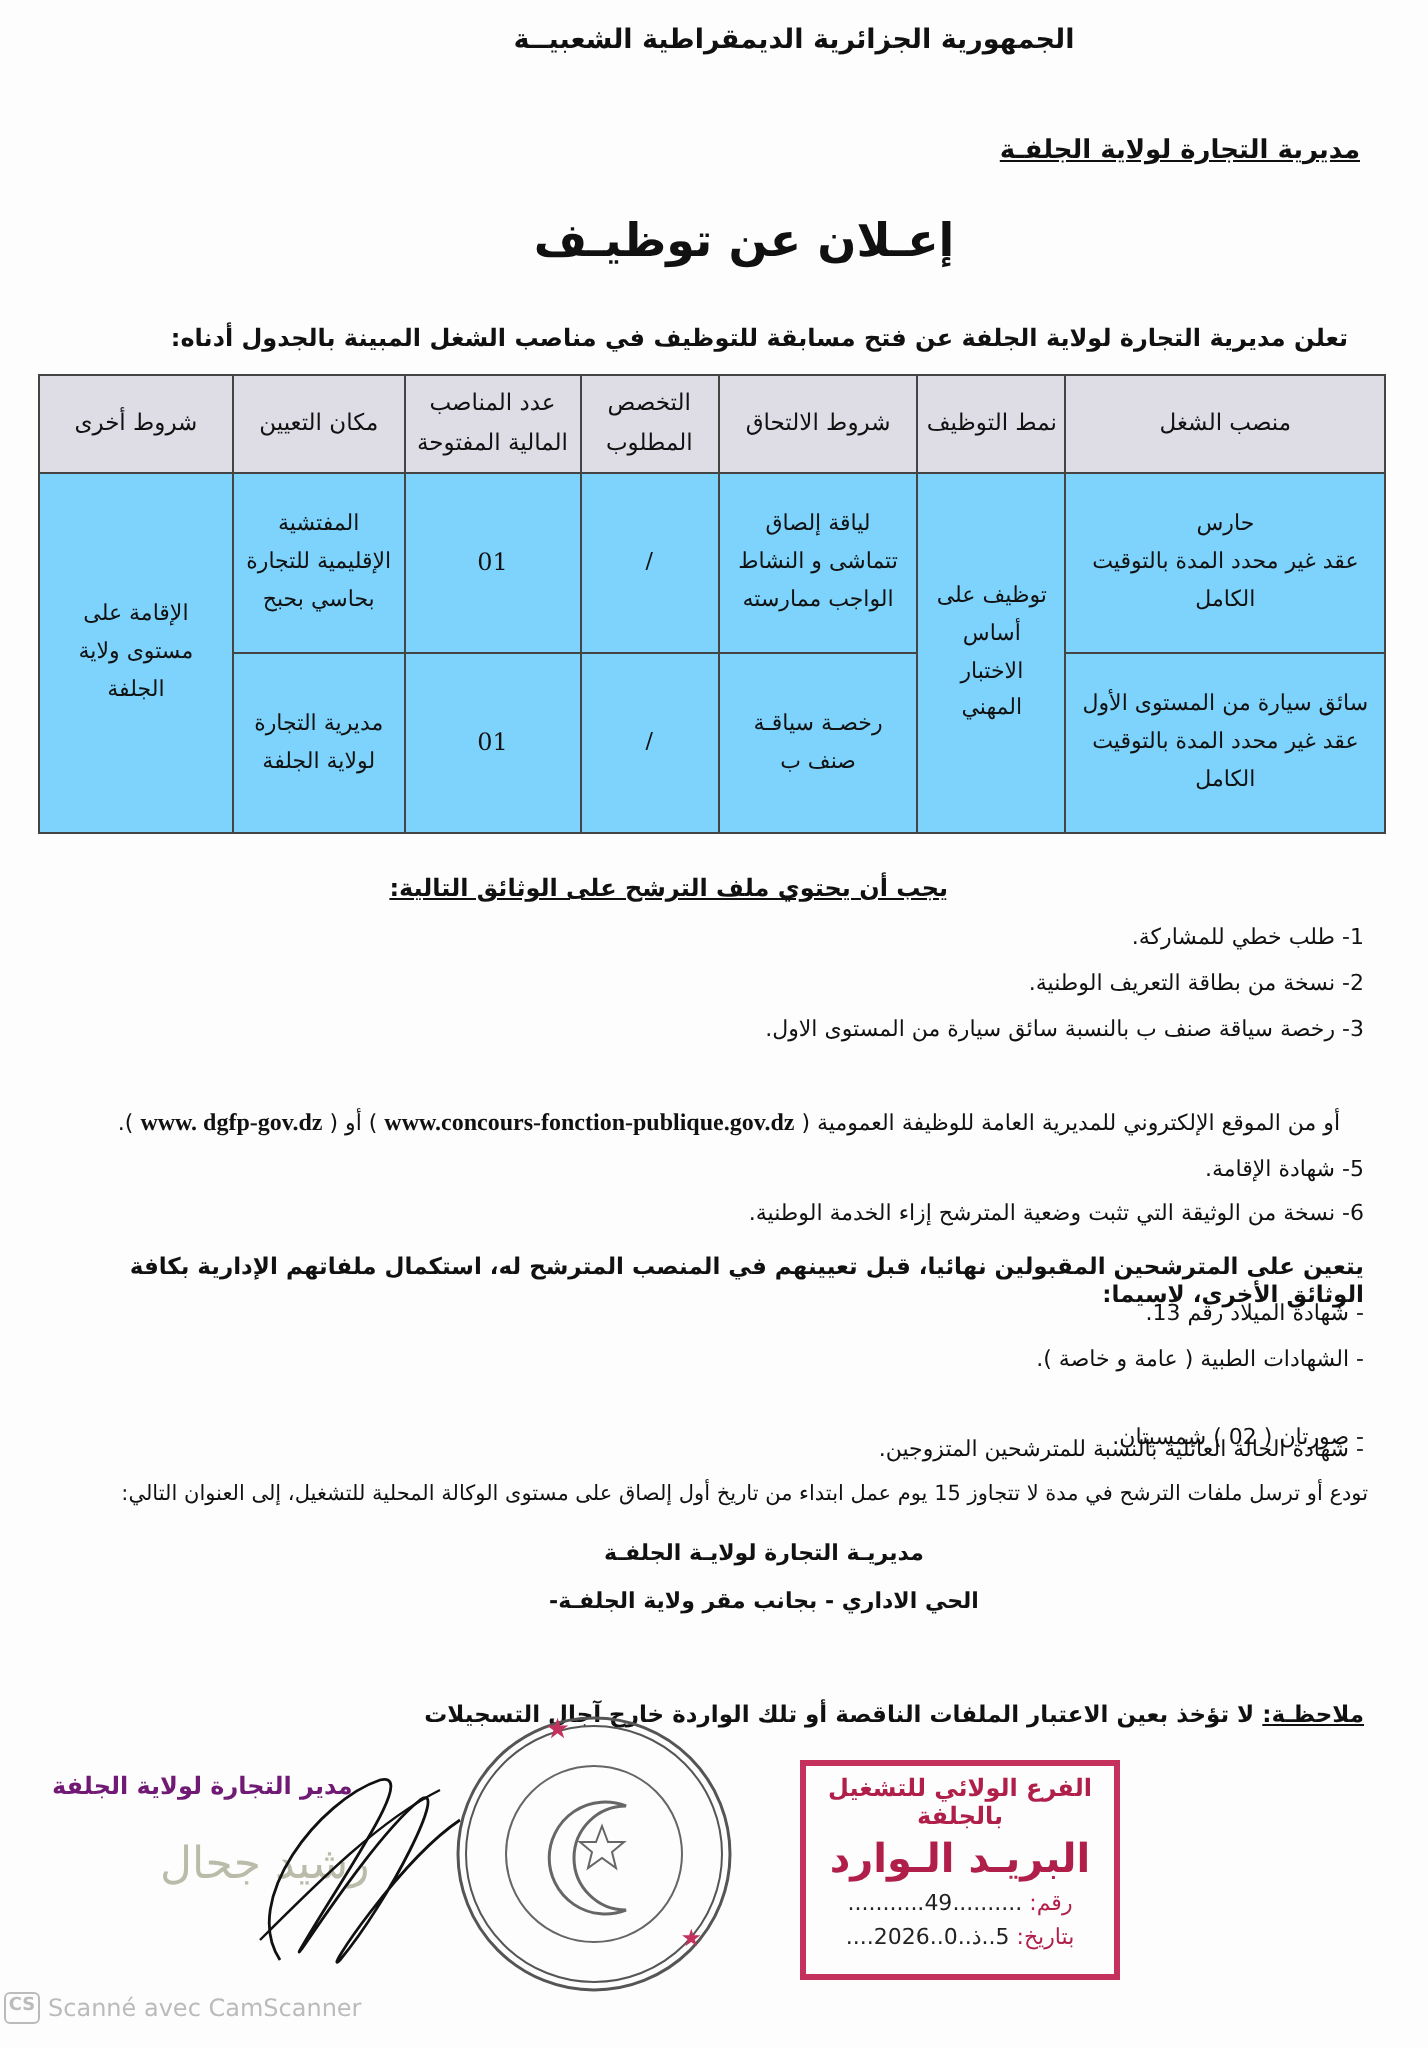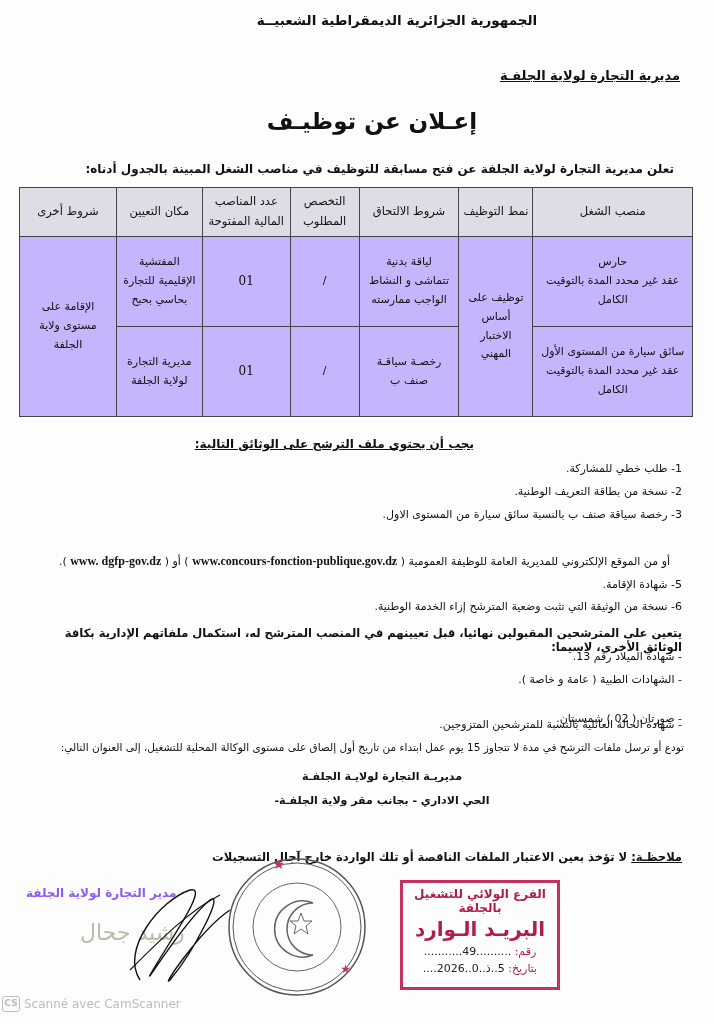--- a/index.html
+++ b/index.html
@@ -17,21 +17,21 @@
     .hdr-direction { top: 68px; right: 34px; font-size: 13px; font-weight: bold; text-decoration: underline; }
     .doc-title { top: 108px; right: 0; left: 0; text-align: center; font-size: 23px; font-weight: bold; padding-left: 30px; }
     .intro { top: 162px; right: 40px; font-size: 12px; font-weight: bold; }
 
     table.jobs {
       position: absolute; top: 187px; left: 19px; width: 674px;
       border-collapse: collapse; direction: rtl; font-size: 11px;
     }
     table.jobs th, table.jobs td { border: 1.5px solid #444; text-align: center; vertical-align: middle; font-weight: normal; line-height: 1.7; }
     table.jobs th { background: #dedde6; height: 49px; font-size: 11.5px; }
-    table.jobs td { height: 90px; background: #c4b5fd; }
+    table.jobs td { height: 90px; background: #7dd3fc; }
     .col-post { width: 160px; }
     .col-mode { width: 74px; }
     .col-cond { width: 100px; }
     .col-spec { width: 69px; }
     .col-count { width: 88px; }
     .col-place { width: 86px; }
     .col-other { width: 97px; }
     td.num { font-family: "DejaVu Serif", "Liberation Serif", serif; font-size: 12px; }
 
     .docs-heading { top: 437px; right: 240px; font-size: 12px; font-weight: bold; text-decoration: underline; }
@@ -49,21 +49,21 @@
       border: 3px solid #c4315c; padding: 4px 6px; color: #b01f4a;
       font-weight: bold; text-align: center; direction: rtl;
     }
     .stamp-box .l1 { font-size: 12px; }
     .stamp-box .l2 { font-size: 20px; letter-spacing: 3px; margin-top: 2px; }
     .stamp-box .l3, .stamp-box .l4 { font-size: 11px; margin-top: 4px; color: #222; font-weight: normal; }
     .stamp-box .l3 span, .stamp-box .l4 span { color: #b01f4a; }
 
     .seal { top: 855px; left: 225px; width: 145px; height: 145px; }
     .signature { top: 880px; left: 100px; width: 150px; height: 110px; }
-    .signer-title { top: 886px; left: 26px; font-size: 12px; color: #8b5cf6; font-weight: bold; direction: rtl; }
+    .signer-title { top: 886px; left: 26px; font-size: 12px; color: #701a75; font-weight: bold; direction: rtl; }
     .signer-name { top: 920px; left: 80px; font-size: 22px; color: #bba; direction: rtl; }
 
     .camscanner { top: 996px; left: 2px; direction: ltr; font-size: 12px; color: #bbb; display: flex; align-items: center; gap: 4px; }
     .cs-logo { width: 18px; height: 16px; border: 1.5px solid #bbb; border-radius: 3px; font-size: 9px; font-weight: bold; text-align: center; line-height: 13px; color: #bbb; }
   </style>
 </head>
 <body>
 
 <div class="page">
 
@@ -85,21 +85,21 @@
         <th class="col-other">شروط أخرى</th>
       </tr>
     </thead>
     <tbody>
       <tr>
         <td>
           <div>حارس</div>
           <div>عقد غير محدد المدة بالتوقيت الكامل</div>
         </td>
         <td rowspan="2" style="padding:0 6px;">توظيف على أساس الاختبار المهني</td>
-        <td style="padding:0 8px;">لياقة بدنية تتماشى و النشاط الواجب ممارسته</td>
+        <td style="padding:0 8px;">لياقة إلصاق تتماشى و النشاط الواجب ممارسته</td>
         <td>/</td>
         <td class="num">01</td>
         <td style="padding:0 6px;">المفتشية الإقليمية للتجارة بحاسي بحبح</td>
         <td rowspan="2" style="padding:0 14px;">الإقامة على مستوى ولاية الجلفة</td>
       </tr>
       <tr>
         <td>
           <div>سائق سيارة من المستوى الأول</div>
           <div>عقد غير محدد المدة بالتوقيت الكامل</div>
         </td>

